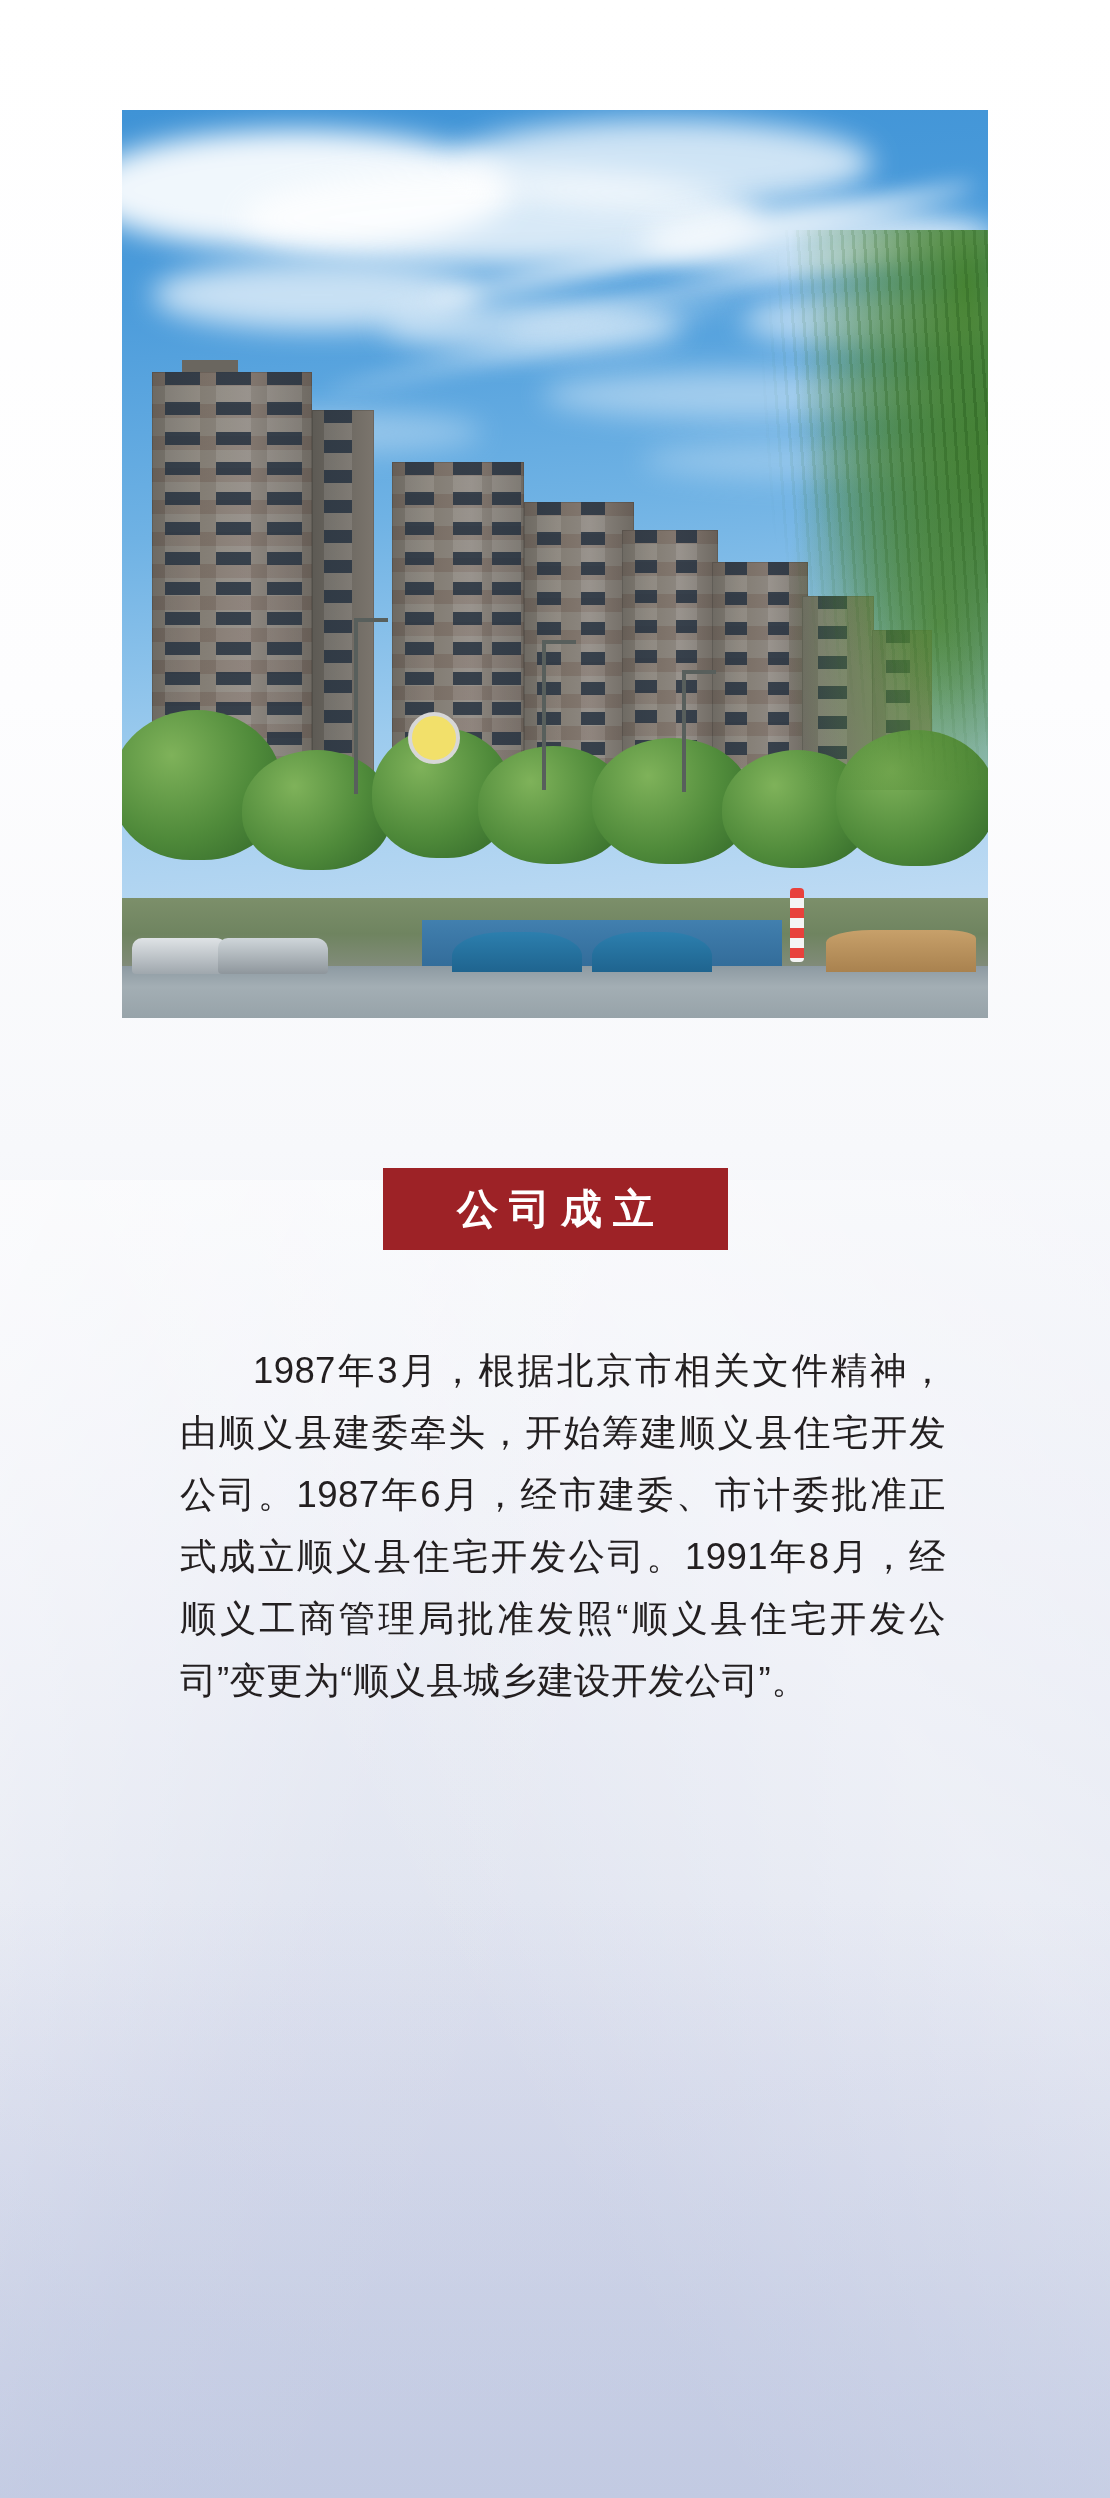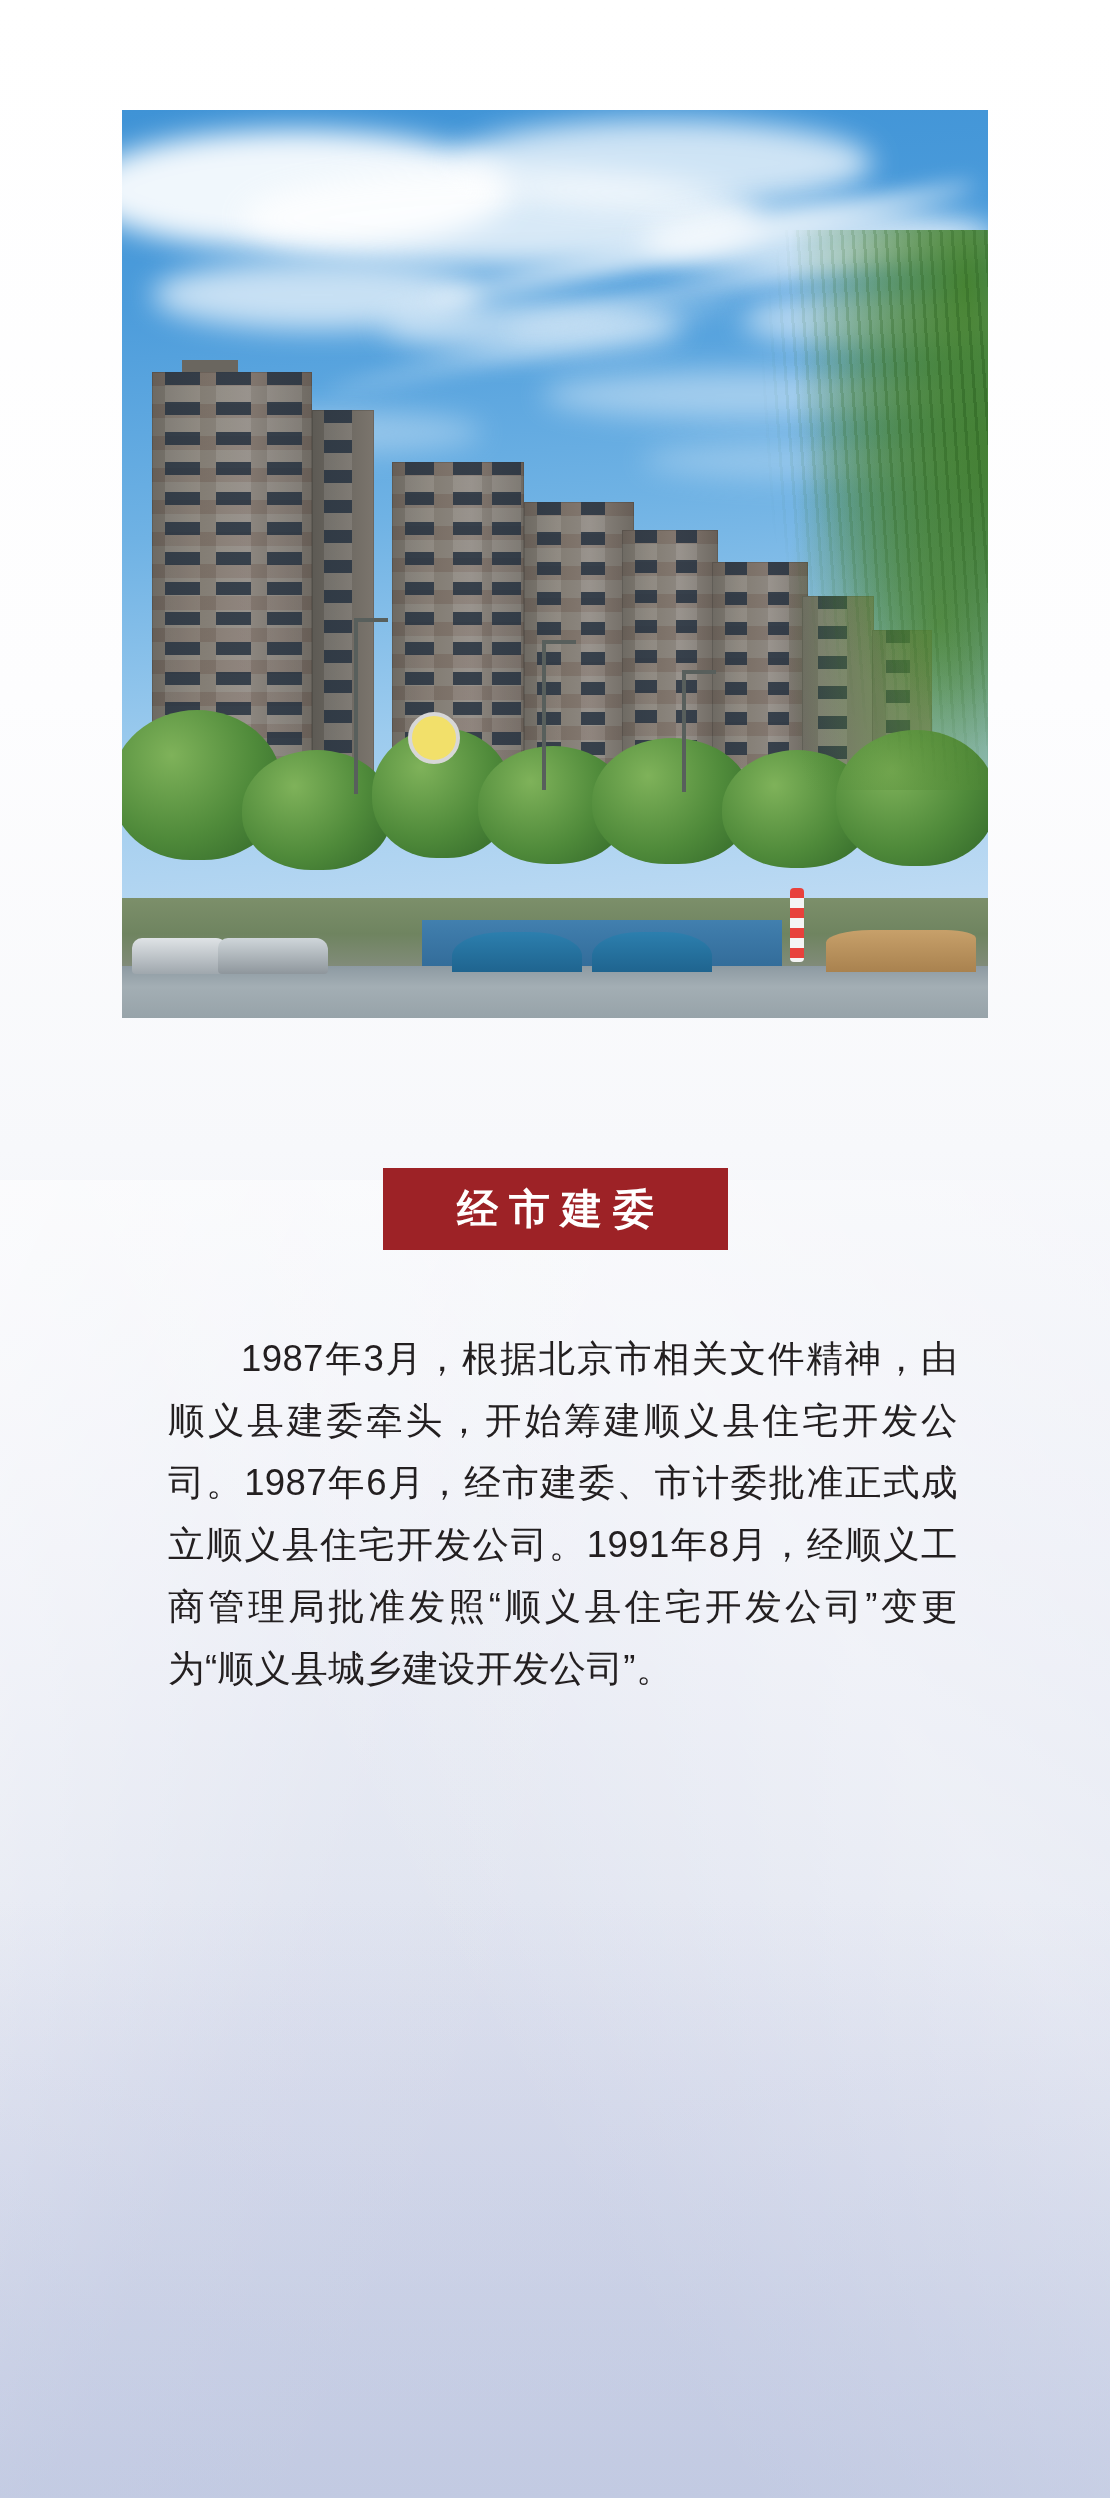--- a/index.html
+++ b/index.html
@@ -250,21 +250,21 @@
     top: 1328px;
     width: 790px;
     color: #231f20;
     font-size: 36.5px;
     line-height: 62px;
     letter-spacing: 0.4px;
     text-align: justify;
     text-justify: inter-ideograph;
     font-family: "Liberation Sans", sans-serif;
   }
-  .body-copy p { margin: 0; }
+  .body-copy p { margin: 12px; }
   .indent { display: inline-block; width: 2em; }
 </style>
 </head>
 <body>
 
 <div class="page">
 
   <div class="bg-wash"></div>
   <div class="bg-wash2"></div>
 
@@ -346,20 +346,20 @@
       <div class="tarp tarp1"></div>
       <div class="tarp tarp2"></div>
       <div class="pole-stripe"></div>
       <div class="dirt"></div>
       <div class="car car1"></div>
       <div class="car car2"></div>
     </div>
   </div>
 
   <div class="badge">
-    <span class="badge-text">经市建委</span>
+    <span class="badge-text">公司成立</span>
   </div>
 
   <div class="body-copy">
     <p><span class="indent"></span><span>1987年3月，根据北京市相关文件精神，由顺义县建委牵头，开始筹建顺义县住宅开发公司。1987年6月，经市建委、市计委批准正式成立顺义县住宅开发公司。1991年8月，经顺义工商管理局批准发照“顺义县住宅开发公司”变更为“顺义县城乡建设开发公司”。</span></p>
   </div>
 
 </div>
 
 </body></html>

